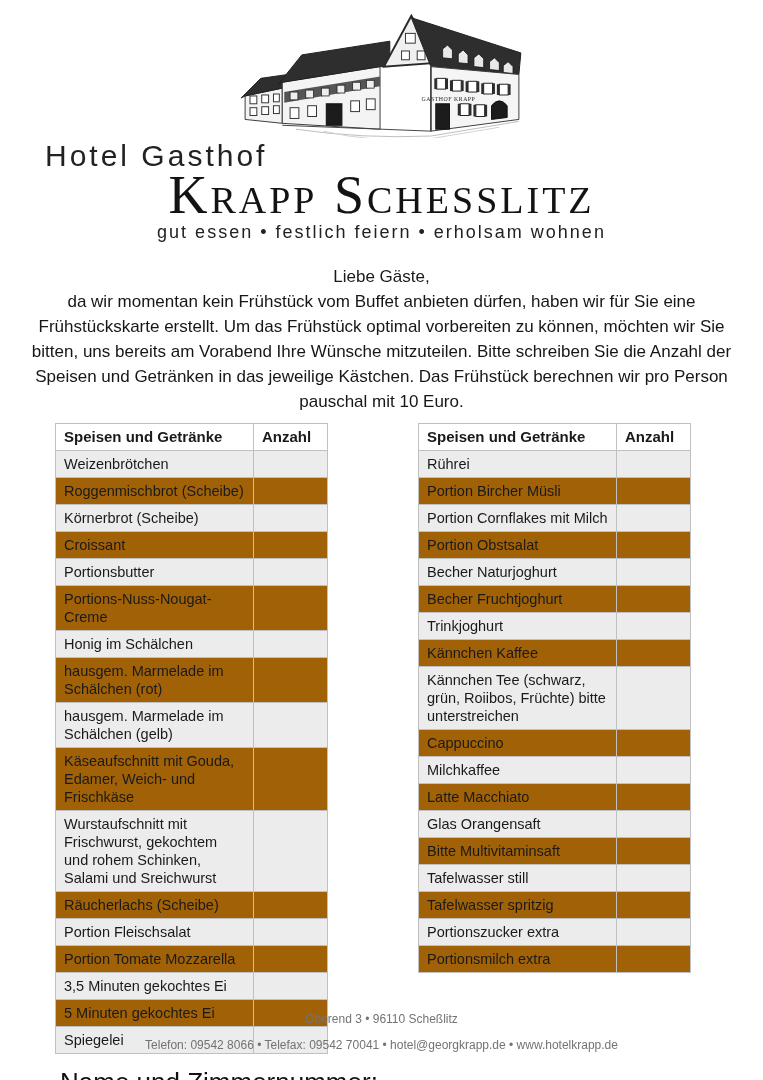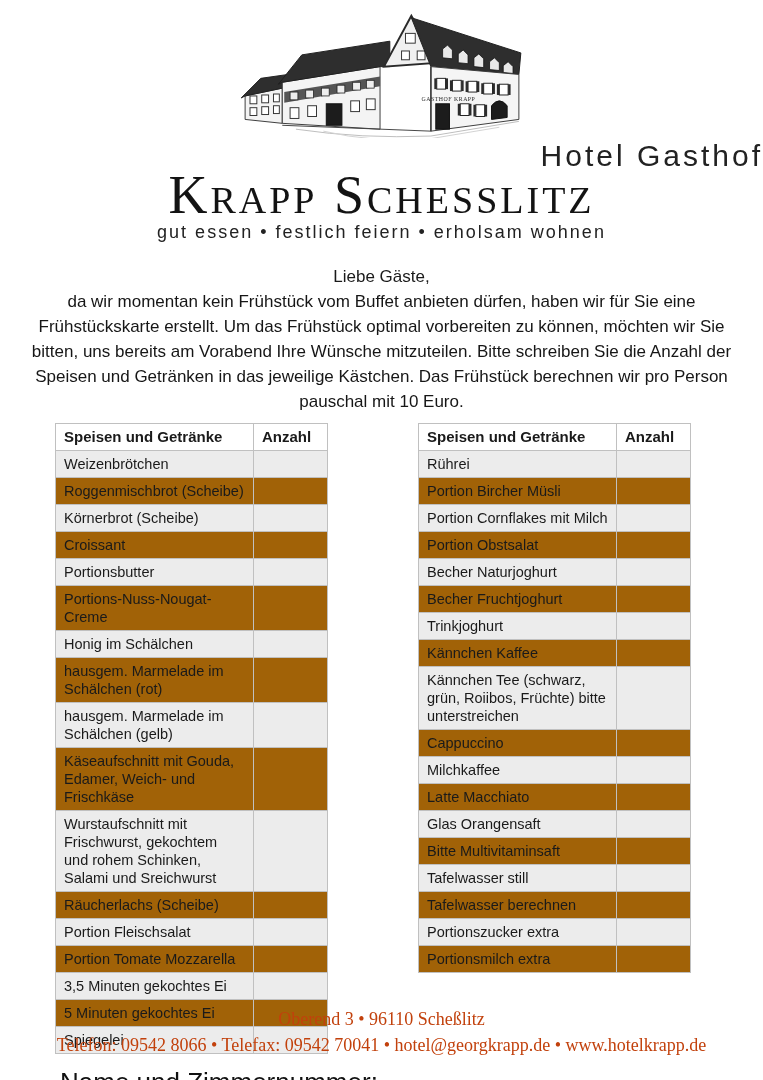--- a/index.html
+++ b/index.html
@@ -7,22 +7,22 @@
   body {
     width:763px; height:1080px; position:relative; overflow:hidden;
     font-family:"Liberation Sans", sans-serif; color:#1a1a1a;
   }
   .page { padding-top:6px; }
 
   
   .building-wrap { text-align:center; }
   .building-wrap svg { display:inline-block; }
   .hotel-type {
-    text-align:right; font-size:30px; line-height:32px; letter-spacing:3px;
-    color:#222; font-weight:normal; margin-top:-2px;
+    text-align:left; font-size:30px; line-height:32px; letter-spacing:3px;
+    color:#222; font-weight:normal; margin-top:-2px;padding-left:45px;
   }
   .hotel-name {
     text-align:center; font-family:"Liberation Serif", serif;
     font-variant:small-caps; font-size:54px; line-height:42px;
     letter-spacing:3px; color:#131313; font-weight:normal; margin-top:2px;
   }
   .tagline {
     text-align:center; font-size:18px; line-height:20px; letter-spacing:2px;
     color:#222; margin-top:6px; font-weight:normal;
   }
@@ -60,21 +60,21 @@
     white-space:nowrap;
   }
   .write-line {
     display:inline-block; width:344px; height:24px; margin-left:8px;
     border-bottom:2px solid #111; vertical-align:baseline;
   }
 
   
   .footer {
     position:absolute; left:0; right:0; top:1006px;
-    text-align:center; font-size:18px; line-height:26px; color:#c2410c;font-family:Liberation Serif, serif;
+    text-align:center; font-size:12px; line-height:26px; color:#737373;
   }
 </style>
 </head>
 <body>
 
 <div class="page">
 
   <div class="building-wrap">
     <svg width="294" height="132" viewBox="0 0 300 135">
 
@@ -337,21 +337,21 @@
           </tr>
           <tr>
             <td>Bitte Multivitaminsaft</td>
             <td class="anzahl-cell"></td>
           </tr>
           <tr>
             <td>Tafelwasser still</td>
             <td class="anzahl-cell"></td>
           </tr>
           <tr>
-            <td>Tafelwasser berechnen</td>
+            <td>Tafelwasser spritzig</td>
             <td class="anzahl-cell"></td>
           </tr>
           <tr>
             <td>Portionszucker extra</td>
             <td class="anzahl-cell"></td>
           </tr>
           <tr>
             <td>Portionsmilch extra</td>
             <td class="anzahl-cell"></td>
           </tr>

